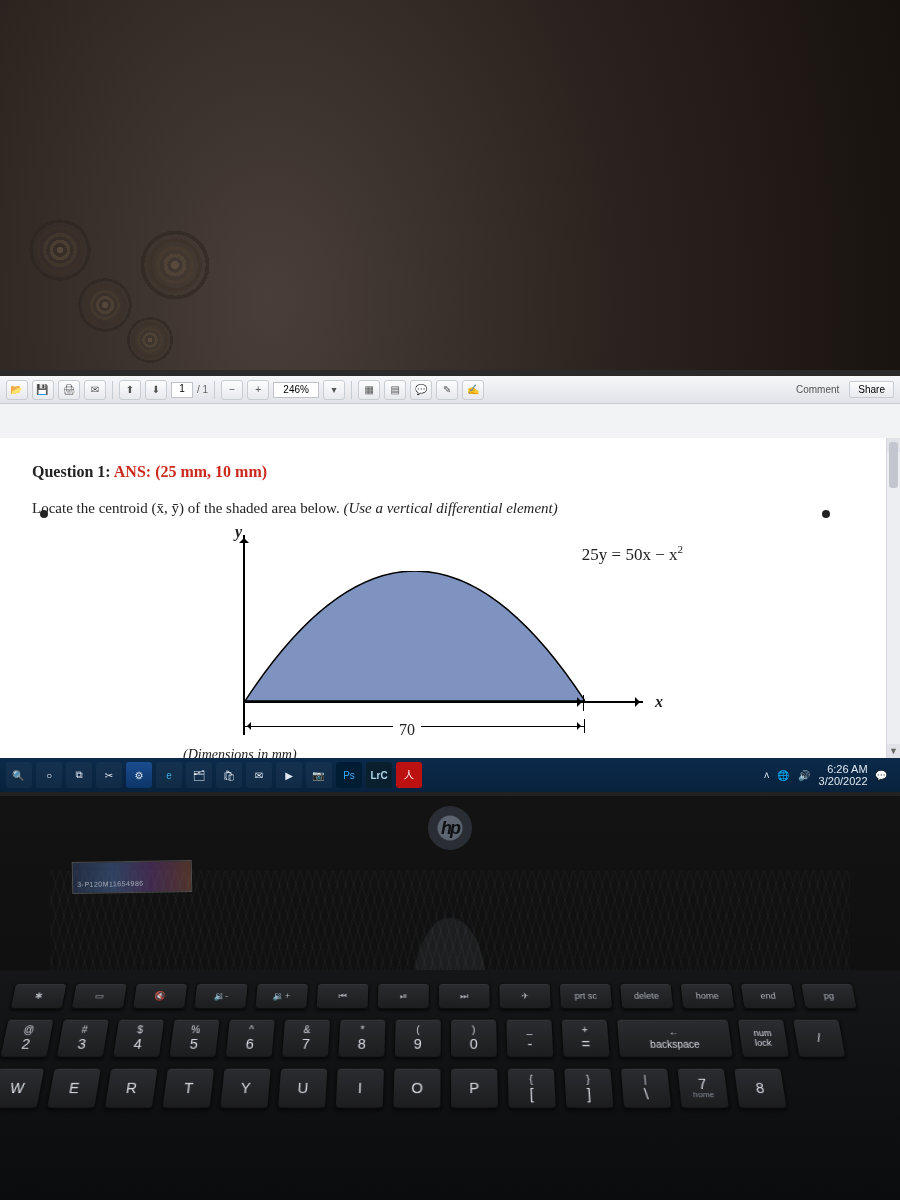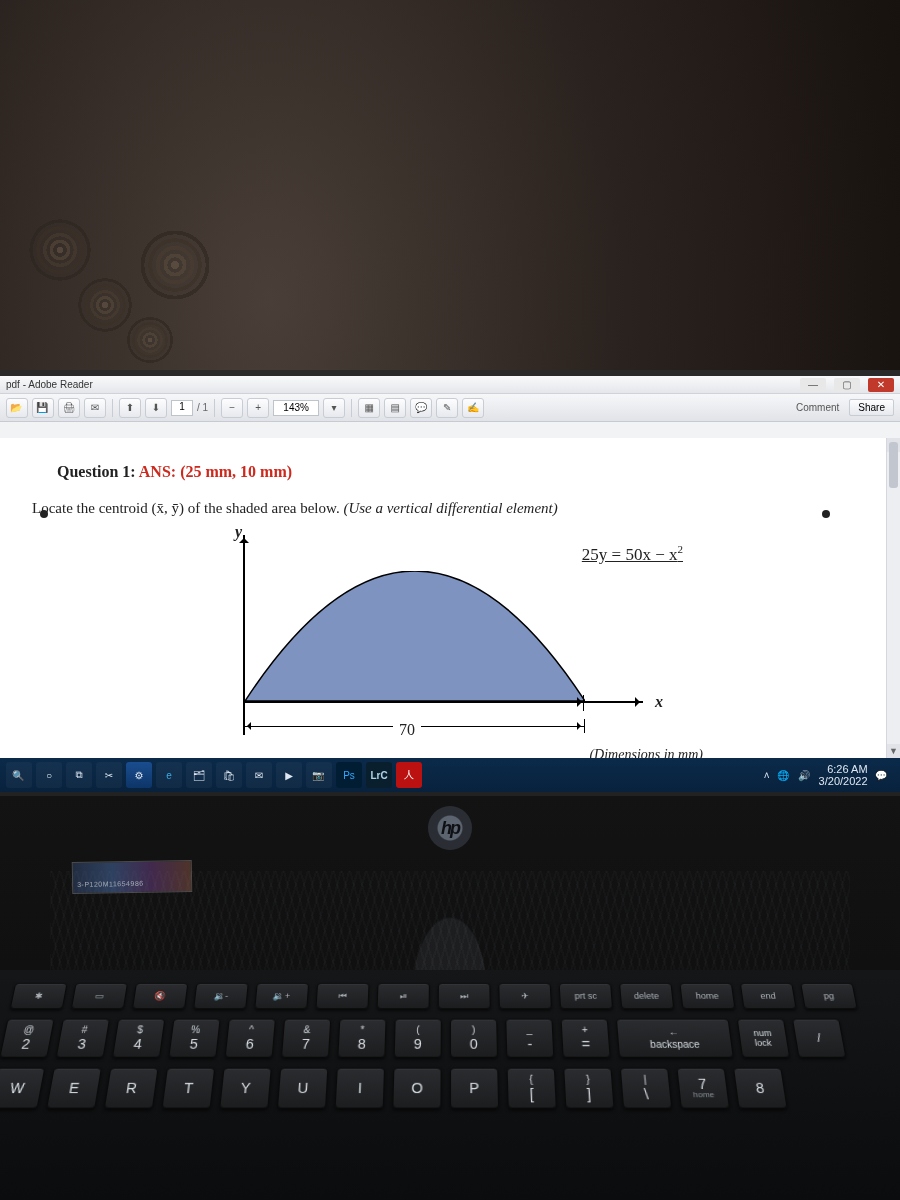--- a/index.html
+++ b/index.html
@@ -93,55 +93,55 @@
   .scrollbar { position:absolute; right:0; top:62px; bottom:0; width:14px; background:#eceef2; border-left:1px solid #d4d7dd;}
   .scrollbar .thumb { position:absolute; left:2px; right:2px; top:4px; height:46px; background:#c2c6ce; border-radius:3px; }
   .scrollbar .arrow { position:absolute; left:0; right:0; height:14px; background:#e1e3e8; text-align:center; font-size:9px; color:#666; line-height:14px;}
   .scrollbar .arrow.up{top:0;} .scrollbar .arrow.dn{bottom:0;}
 
   .dot-left, .dot-right {
     position:absolute; top:72px; width:8px; height:8px; border-radius:50%; background:#222;
   }
   .dot-left{ left:40px;} .dot-right{ right:56px;}
 
-  .q-title { font: 700 16px/1.3 Georgia, 'Times New Roman', serif; margin-bottom:14px;margin-left:25px; }
+  .q-title { font: 700 16px/1.3 Georgia, 'Times New Roman', serif; margin-bottom:14px; }
   .q-title .ans { color:#cc2a1e; }
   .q-body { font: 400 15px/1.5 Georgia, 'Times New Roman', serif; margin-bottom:10px; }
   .q-body .ital { font-style: italic; }
 
   .figure {
     position:relative; width:520px; height:230px; margin:8px auto 0 auto;
   }
   
   .axis-y { position:absolute; left:60px; top:6px; bottom:24px; width:2px; background:#000; }
   .axis-x { position:absolute; left:60px; right:60px; bottom:56px; height:2px; background:#000; }
   .axis-y::before{content:""; position:absolute; top:-2px; left:-4px; border:5px solid transparent; border-bottom-color:#000;}
   .axis-x::after{content:""; position:absolute; right:-2px; top:-4px; border:5px solid transparent; border-left-color:#000;}
   .lbl-y { position:absolute; left:52px; top:-6px; font: italic 700 16px Georgia; }
   .lbl-x { position:absolute; right:40px; bottom:48px; font: italic 700 16px Georgia; }
 
   .parabola {
     position:absolute; left:62px; bottom:58px; width:340px; height:130px; overflow:hidden;
   }
   .parabola svg { width:100%; height:100%; display:block; }
 
-  .eqn { position:absolute; right:20px; top:14px; font: 400 17px Georgia; text-decoration: underline; }
+  .eqn { position:absolute; right:20px; top:14px; font: 400 17px Georgia; }
   .eqn sup{font-size:11px;}
 
   .dim-line { position:absolute; left:60px; width:342px; bottom:26px; height:14px; }
   .dim-line .bar { position:absolute; left:0; right:0; top:7px; height:1px; background:#000;}
   .dim-line .tick { position:absolute; top:0; bottom:0; width:1px; background:#000;}
   .dim-line .tick.l{left:0;} .dim-line .tick.r{right:0;}
   .dim-line .arrL{position:absolute; left:0; top:3px; border:4px solid transparent; border-right-color:#000;}
   .dim-line .arrR{position:absolute; right:0; top:3px; border:4px solid transparent; border-left-color:#000;}
   .dim-50 { position:absolute; left:210px; bottom:20px; font:400 16px Georgia; background:#fff; padding:0 6px;}
   .tickR-on-axis{position:absolute; left:400px; bottom:48px; width:1px; height:16px; background:#000;}
   .arr-on-axis{position:absolute; left:394px; bottom:52px; border:5px solid transparent; border-left-color:#000;}
 
-  .dims-caption { position:absolute; left:0; right:0; bottom:-4px; text-align:right; font: italic 400 14px Georgia; }
+  .dims-caption { position:absolute; left:0; right:0; bottom:-4px; text-align:left; font: italic 400 14px Georgia; }
 
   
   .taskbar {
     position:absolute; left:0; right:0; bottom:0; height:34px;
     background:linear-gradient(#0b2a4a,#08223d);
     display:flex; align-items:center; padding:0 6px; gap:4px;
     color:#dfe8f2; font-size:10px;
   }
   .ticon {
     width:26px; height:26px; border-radius:3px; display:flex; align-items:center; justify-content:center;
@@ -188,44 +188,36 @@
 <div class="spiral" style="left:20px; top:210px;"></div>
 <div class="spiral" style="left:70px; top:270px; width:70px;height:70px;"></div>
 <div class="spiral" style="left:130px; top:220px; width:90px;height:90px;"></div>
 <div class="spiral" style="left:120px; top:310px; width:60px;height:60px;"></div>
 
 <div class="laptop">
 
   <div class="screen">
     <div class="window">
 
-      <div class="titlebar">
-        <span>pdf - Adobe Reader</span>
-        <span class="right">
-          <span class="winbtn min">—</span>
-          <span class="winbtn max">▢</span>
-          <span class="winbtn close">✕</span>
-        </span>
-      </div>
 
 
       <div class="toolbar">
         <span class="tbtn">📂</span>
         <span class="tbtn">💾</span>
         <span class="tbtn">🖨</span>
         <span class="tbtn">✉</span>
         <span class="tsep"></span>
         <span class="tbtn">⬆</span>
         <span class="tbtn">⬇</span>
         <span class="pagebox">1</span>
         <span style="color:#666;">/ 1</span>
         <span class="tsep"></span>
         <span class="tbtn">−</span>
         <span class="tbtn">+</span>
-        <span class="zoombox">143%</span>
+        <span class="zoombox">246%</span>
         <span class="tbtn">▾</span>
         <span class="tsep"></span>
         <span class="tbtn">▦</span>
         <span class="tbtn">▤</span>
         <span class="tbtn">💬</span>
         <span class="tbtn">✎</span>
         <span class="tbtn">✍</span>
         <span class="spacer"></span>
         <span class="linkbtn">Comment</span>
         <span class="sharebtn">Share</span>

